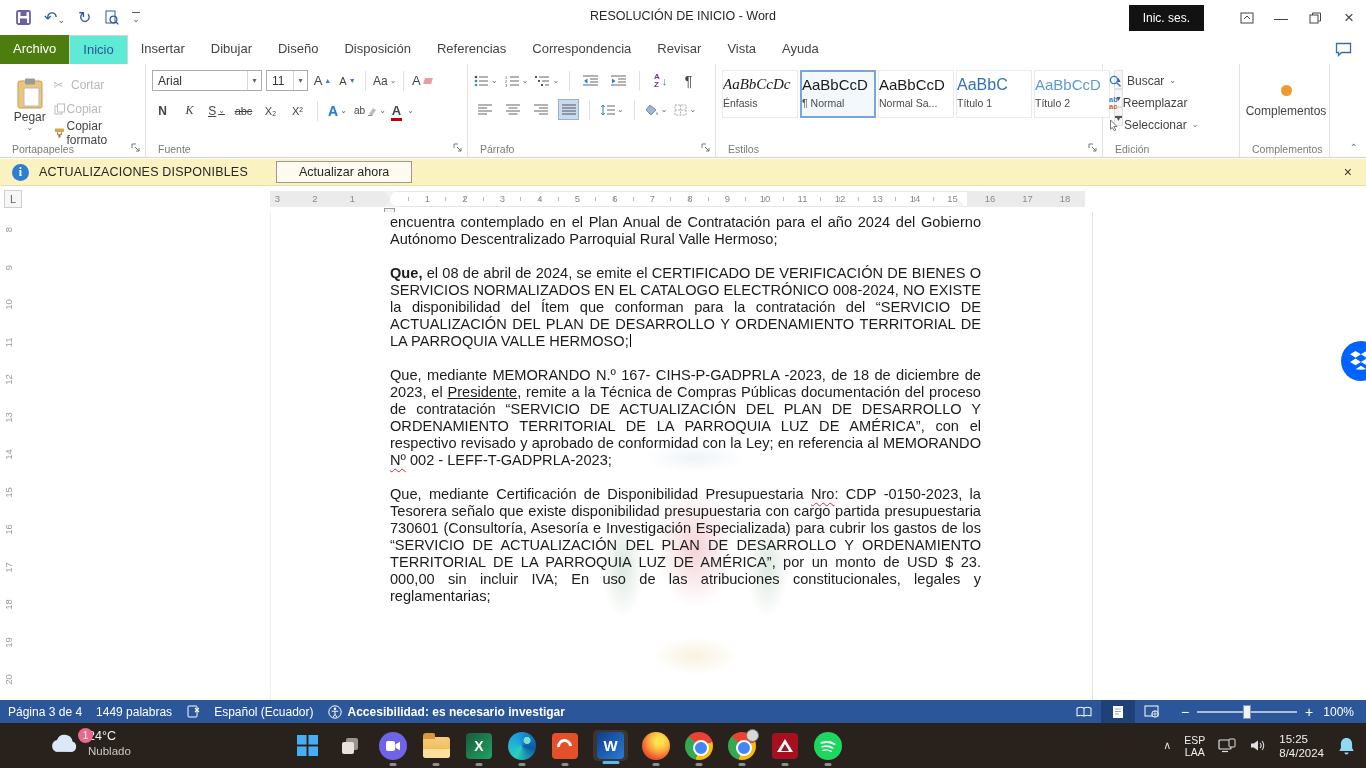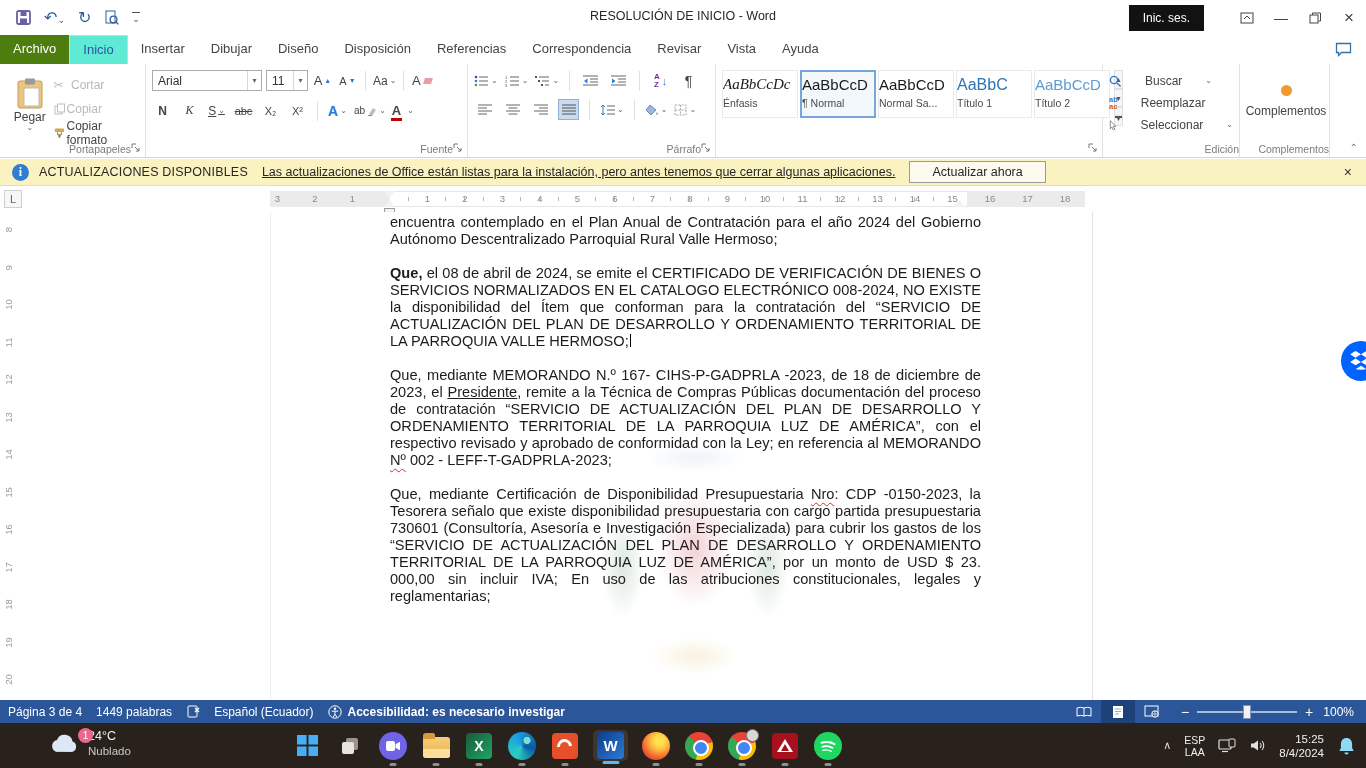--- a/index.html
+++ b/index.html
@@ -21,21 +21,21 @@
 .tabrow{position:absolute;top:35px;left:0;right:0;height:29px;display:flex;align-items:stretch;font-size:13px;color:#444}
 .tab{padding:6px 13px 5px;white-space:nowrap}
 .tab.file{background:#4d7c0f;color:#fff}
 .tab.active{color:#2b579a;background:#5eead4;border:1px solid #d5d5d5;border-bottom:none}
 .tellme{display:flex;align-items:center;gap:6px;padding:0 10px;color:#595959}
 .fbk{margin-left:auto;margin-right:14px;display:flex;align-items:center}
 
 
 .ribbon{position:absolute;top:64px;left:0;right:0;height:94px;background:#fff;border-bottom:1px solid #d5d5d5}
 .rgroup{position:absolute;top:0;bottom:0;border-right:1px solid #e2e2e2;padding:6px 6px 18px}
-.rgroup-label{position:absolute;bottom:2px;left:0;right:14px;text-align:right;font-size:10.5px;color:#7b7b7b;white-space:nowrap}
+.rgroup-label{position:absolute;bottom:2px;left:12px;right:14px;text-align:left;font-size:10.5px;color:#7b7b7b;white-space:nowrap}
 .rgroup-label.full{right:0}
 .launcher{position:absolute;bottom:3px;right:3px;width:11px;height:11px}
 .sbtn{display:inline-flex;align-items:center;justify-content:center;min-width:21px;height:21px;font-size:12px;color:#444;gap:2px}
 .chev{font-size:8px;color:#666;line-height:1}
 .dis{color:#b9b9b9}
 .combo{border:1px solid #ababab;height:21px;background:#fff;display:flex;align-items:center;font-size:12px;color:#333;padding-left:5px}
 .combo .arr{margin-left:auto;border-left:1px solid #d8d8d8;height:100%;width:14px;display:flex;align-items:center;justify-content:center;font-size:8px;color:#666}
 .vline{width:1px;background:#e0e0e0;height:20px;margin:0 3px;align-self:center}
 .row{display:flex;align-items:center}
 .bigbtn{display:flex;flex-direction:column;align-items:center;justify-content:center;width:52px;height:70px;font-size:12px;color:#444}
@@ -53,21 +53,21 @@
 .stylecard .pv{font-size:15px;color:#1a1a1a;display:block;line-height:17px;white-space:nowrap;overflow:hidden}
 .stylecard .nm{font-size:10.5px;color:#4a4a4a;display:block;margin-top:4px;white-space:nowrap;overflow:hidden}
 .stylecard.sel{border:2px solid #76a6dc;background:#f3f8fd;padding-top:4px}
 .stylecard.itgray .pv{font-style:italic;font-family:"Liberation Serif",serif}
 .stylecard.blue .pv{color:#2e74b5;font-size:16px}
 .stylecard.blue2 .pv{color:#5b9bd5}
 .stscroll{display:flex;flex-direction:column;width:15px;margin-left:2px}
 .stscroll div{flex:1;border:1px solid #e0e0e0;background:#f6f6f6;display:flex;align-items:center;justify-content:center;font-size:7px;color:#555}
 .collapse{position:absolute;right:8px;bottom:4px;font-size:10px;color:#777}
 
-.edrow{display:flex;align-items:center;gap:23px;font-size:12px;color:#444;height:22px}
+.edrow{display:flex;align-items:center;gap:5px;font-size:12px;color:#444;height:22px}
 
 
 .msgbar{position:absolute;top:159px;left:0;right:0;height:27px;background:#fbf2c2;border-bottom:1px solid #eadfa6;display:flex;align-items:center;font-size:12.5px;color:#262626}
 .msgbar .info{width:17px;height:17px;border-radius:50%;background:#2f7ed3;color:#fff;font-size:12px;font-weight:bold;display:flex;align-items:center;justify-content:center;margin:0 10px 0 12px;font-family:"Liberation Serif",serif}
 .msgbar .bl{font-weight:normal;letter-spacing:.2px;margin-right:14px}
 .msgbar .lnk{text-decoration:underline}
 .msgbar .act{margin-left:14px;background:#fdfbef;border:1px solid #9a9a9a;padding:3px 22px;font-size:12.5px}
 .msgbar .x{margin-left:auto;margin-right:14px;font-size:14px;color:#333}
 
 
@@ -145,21 +145,21 @@
 .i-chrome{width:28px;height:28px;position:relative;background:conic-gradient(from -45deg,#ea4335 0 33%,#fbbc05 33% 66%,#34a853 66% 100%)}
 .i-chrome::before{content:"";position:absolute;left:8px;top:8px;width:12px;height:12px;border-radius:50%;background:#4285f4;border:2.5px solid #fff}
 .badge2{position:absolute;right:-3px;top:-3px;width:13px;height:13px;border-radius:50%;background:#d8d8d8;border:1px solid #7a7a7a}
 .i-folder{position:relative;width:27px;height:21px;background:linear-gradient(#f7ce79,#eab04b);border-radius:3px;margin-top:4px}
 .i-folder::before{content:"";position:absolute;left:0;top:-4px;width:12px;height:6px;background:#d9993a;border-radius:3px 2px 0 0}
 .i-folder::after{content:"";position:absolute;left:0;bottom:0;width:100%;height:9px;background:#fbdf9a;border-radius:0 0 3px 3px}
 .tri-a{width:0;height:0;border-left:8px solid transparent;border-right:8px solid transparent;border-bottom:13px solid #fff;position:relative}
 .tri-a::after{content:"";position:absolute;left:-4.5px;top:5px;width:0;height:0;border-left:4.5px solid transparent;border-right:4.5px solid transparent;border-bottom:7px solid #a6101f}
 .tray{position:absolute;right:10px;top:0;height:45px;display:flex;align-items:center;gap:13px}
 .lang{font-size:10.5px;line-height:12px;text-align:center;color:#f0f0f0}
-.clock{font-size:11.5px;line-height:14px;text-align:right;color:#f0f0f0}
+.clock{font-size:11.5px;line-height:14px;color:#f0f0f0}
 .chevup{font-size:11px;color:#ddd}
 
 
 svg{display:block}
 </style>
 </head>
 <body>
 
 <div id="screen">
 
@@ -454,20 +454,21 @@
               <span class="pv">AaBbCcD</span>
               <span class="nm">Título 2</span>
             </div>
           </div>
         <div class="stscroll">
           <div>▲</div>
           <div>▼</div>
           <div style="flex-direction:column;line-height:3px">▬<br>▼</div>
         </div>
       </div>
+      <div class="rgroup-label">Estilos</div>
       <span class="launcher">
           <svg width="10" height="10" viewBox="0 0 10 10">
             <path d="M1 1h4M1 1v4M4 4l4 4M8 5v3H5" fill="none" stroke="#777"></path>
           </svg>
         </span>
     </div>
 
     <div class="rgroup" style="left:1103px;width:137px">
       <div class="edrow">
         <svg width="13" height="13" viewBox="0 0 13 13">
@@ -498,21 +499,20 @@
       </div>
       <div class="rgroup-label full">Complementos</div>
     </div>
 
     <span class="collapse">⌃</span>
   </div>
 
   <div class="msgbar">
     <span class="info">i</span>
     <span class="bl">ACTUALIZACIONES DISPONIBLES</span>
-    <span class="lnk">Las actualizaciones de Office están listas para la instalación, pero antes tenemos que cerrar algunas aplicaciones.</span>
     <span class="act">Actualizar ahora</span>
     <span class="x">×</span>
   </div>
 
   <div class="rulerrow">
     <div class="tabsel">L</div>
     <div class="hruler">
       <div class="hz" style="left:0;width:120px"></div>
       <div class="hz white" style="left:120px;width:577px"></div>
       <div class="hz" style="left:697px;width:118px"></div>

